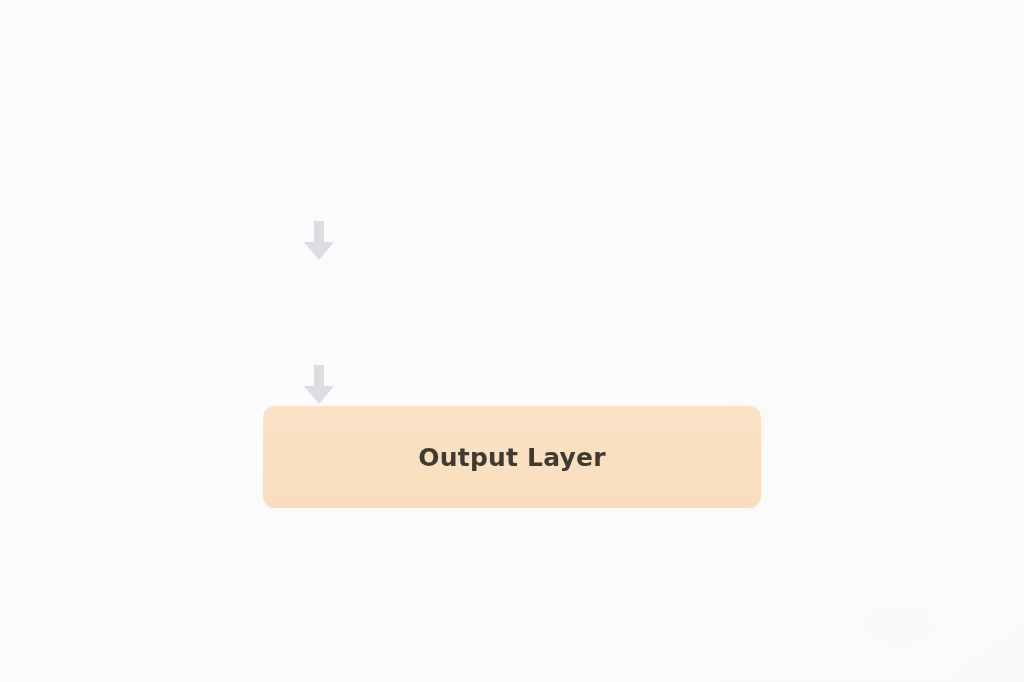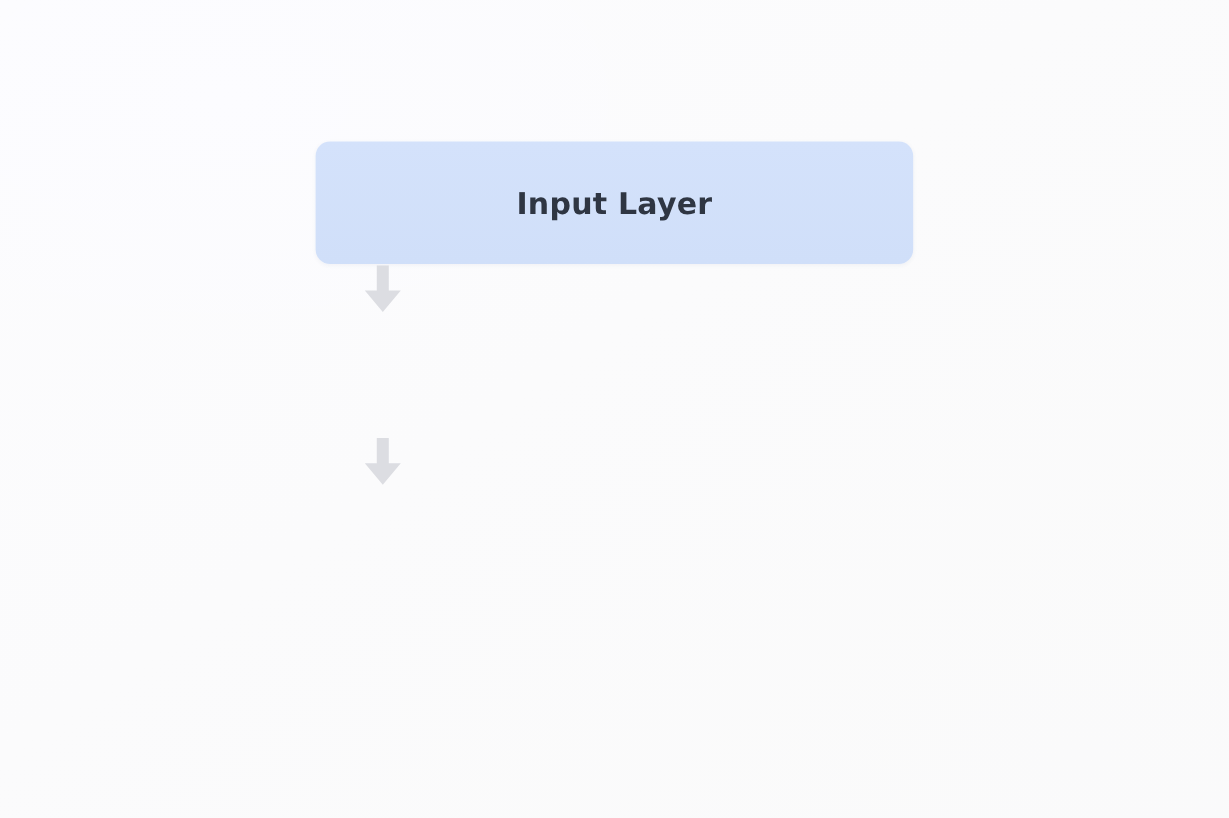--- a/index.html
+++ b/index.html
@@ -93,36 +93,36 @@
   .connector-1 { top: 103px; }
   .connector-2 { top: 247px; }
 </style>
 </head>
 <body>
 
 <div class="canvas">
 
   <div class="diagram">
 
-    <div class="node node-input">
-      <span class="node-label">Input Layer</span>
-    </div>
 
     <div class="connector connector-1">
       <span>
         <svg viewBox="0 0 32 40" xmlns="http://www.w3.org/2000/svg" aria-hidden="true">
           <path d="M11 0 H21 V21 H31 L16 39 L1 21 H11 Z" fill="#dcdde2"></path>
         </svg>
       </span>
     </div>
 
 
     <div class="connector connector-2">
       <span>
         <svg viewBox="0 0 32 40" xmlns="http://www.w3.org/2000/svg" aria-hidden="true">
           <path d="M11 0 H21 V21 H31 L16 39 L1 21 H11 Z" fill="#dcdde2"></path>
         </svg>
       </span>
     </div>
 
+    <div class="node node-output">
+      <span class="node-label">Output Layer</span>
+    </div>
 
   </div>
 </div>
 
 </body></html>

